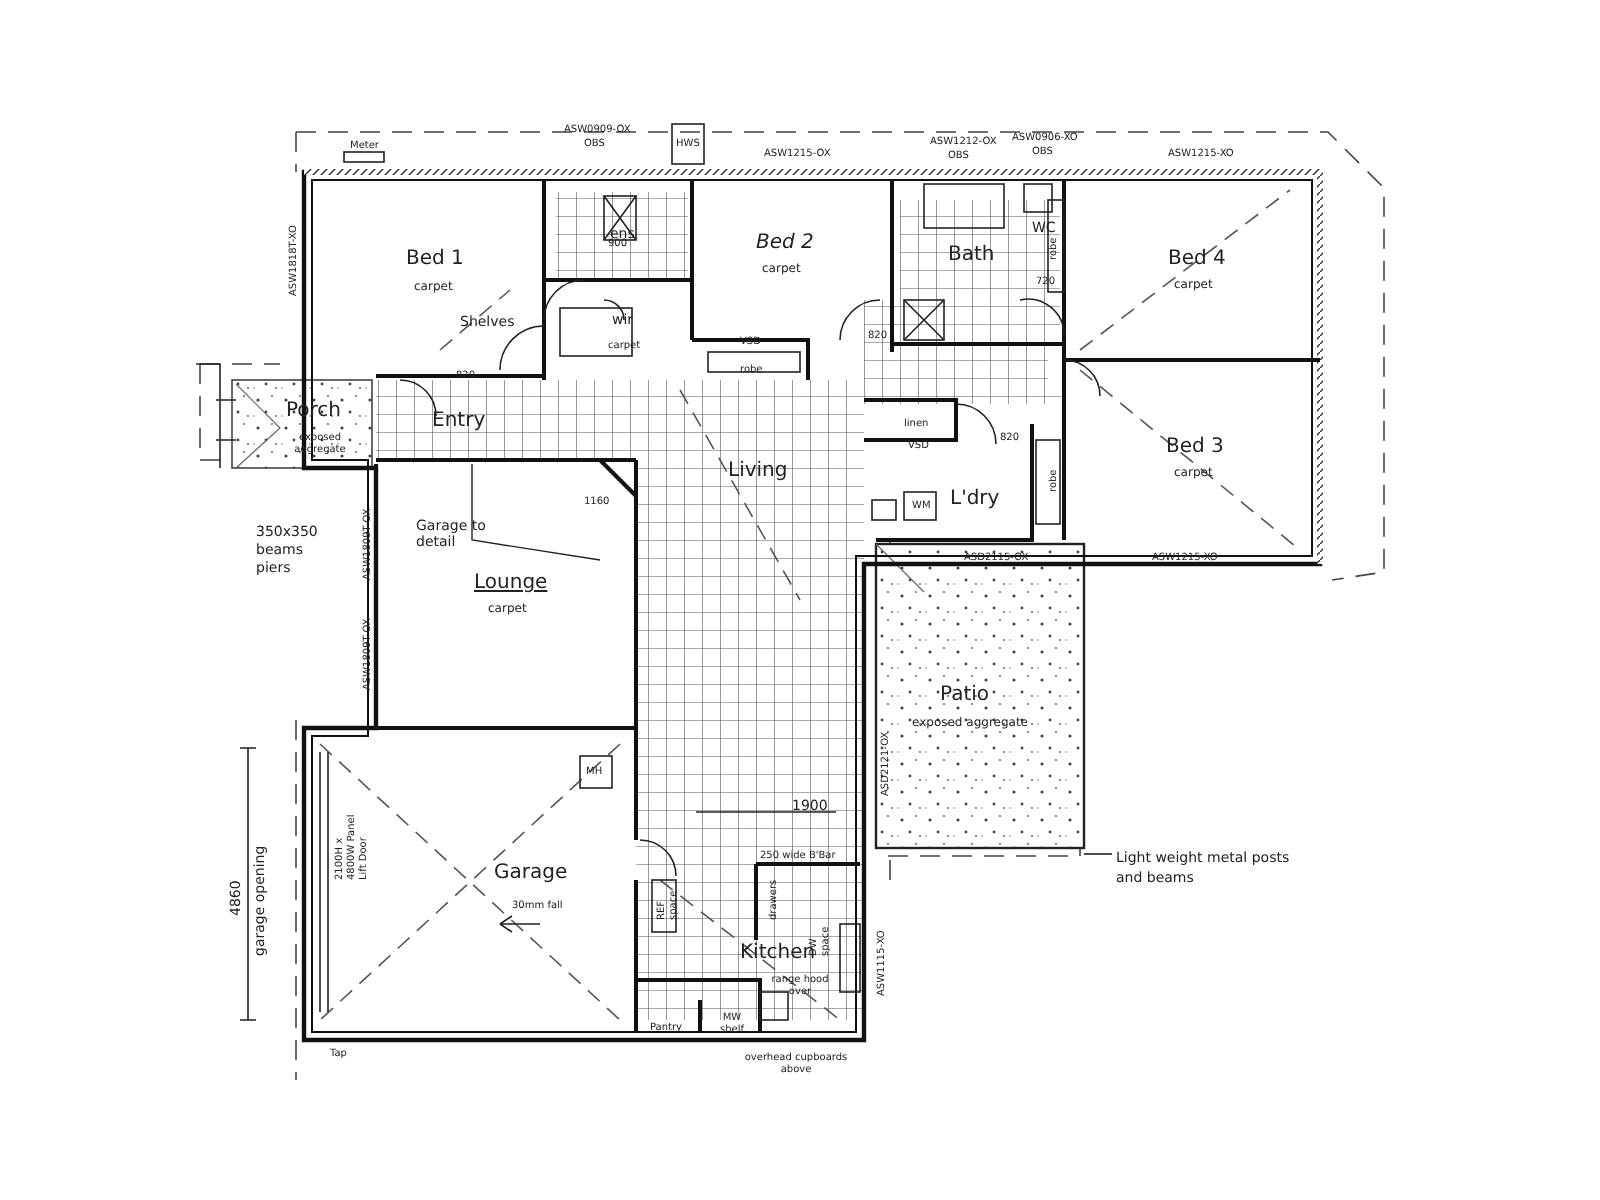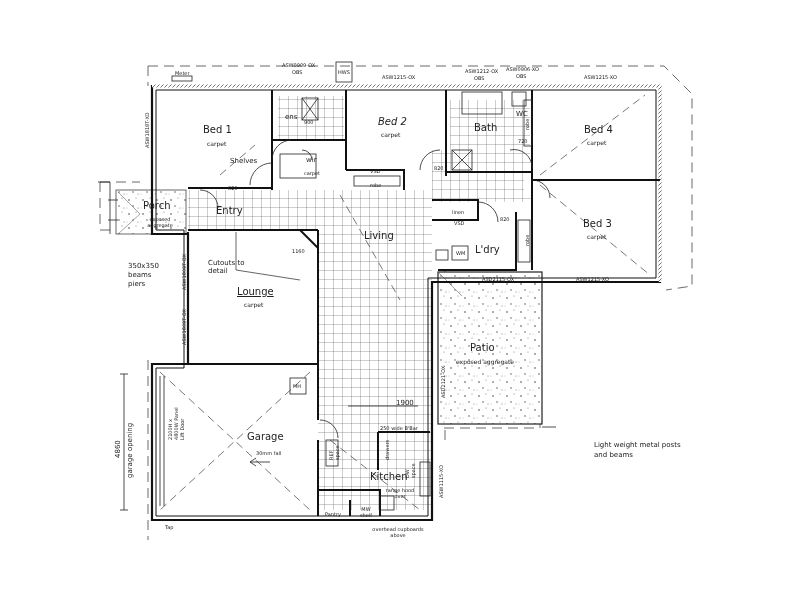--- a/index.html
+++ b/index.html
@@ -140,21 +140,21 @@
     <path d="M348 406 H418"></path>
     <path d="M108 200 H118 M108 220 H118 M98 182 H110 V234"></path>
   </g>
 
   <path d="M542 427 H556" stroke="#222" stroke-width="0.8"></path>
 </svg>
 
 <div class="lbl room" style="left:203px;top:124px;">Bed 1</div>
 <div class="lbl sub" style="left:207px;top:140px;">carpet</div>
 <div class="lbl note" style="left:230px;top:157px;">Shelves</div>
-<div class="lbl note" style="left:285px;top:113px;">ens</div>
+<div class="lbl note" style="left:305px;top:113px;">ens</div>
 <div class="lbl note" style="left:306px;top:156px;">wir</div>
 <div class="lbl tiny" style="left:304px;top:170px;">carpet</div>
 <div class="lbl room" style="left:378px;top:116px;font-style:italic;">Bed 2</div>
 <div class="lbl sub" style="left:381px;top:131px;">carpet</div>
 <div class="lbl room" style="left:474px;top:122px;">Bath</div>
 <div class="lbl note" style="left:516px;top:110px;">WC</div>
 <div class="lbl room" style="left:584px;top:124px;">Bed 4</div>
 <div class="lbl sub" style="left:587px;top:139px;">carpet</div>
 <div class="lbl room" style="left:583px;top:218px;">Bed 3</div>
 <div class="lbl sub" style="left:587px;top:233px;">carpet</div>
@@ -211,15 +211,15 @@
 <div class="lbl tiny" style="left:228px;top:185px;">820</div>
 <div class="lbl tiny" style="left:434px;top:165px;">820</div>
 <div class="lbl tiny" style="left:500px;top:216px;">820</div>
 <div class="lbl tiny" style="left:518px;top:138px;">720</div>
 <div class="lbl tiny" style="left:304px;top:119px;">900</div>
 <div class="lbl tiny" style="left:292px;top:248px;">1160</div>
 <div class="lbl note" style="left:396px;top:399px;">1900</div>
 <div class="lbl note vert" style="left:114px;top:458px;">4860</div>
 <div class="lbl note vert" style="left:126px;top:478px;">garage opening</div>
 
-<div class="lbl note" style="left:208px;top:259px;width:40px;white-space:normal;line-height:8px;">Cutouts to detail</div>
+<div class="lbl note" style="left:208px;top:259px;width:40px;white-space:normal;line-height:8px;">Garage to detail</div>
 <div class="lbl note" style="left:128px;top:262px;width:40px;white-space:normal;line-height:9px;">350x350 beams piers</div>
-<div class="lbl note" style="left:558px;top:440px;width:90px;white-space:normal;line-height:10px;margin-left:36px;">Light weight metal posts and beams</div>
+<div class="lbl note" style="left:558px;top:424px;width:90px;white-space:normal;line-height:10px;">Light weight metal posts and beams</div>
 
 </body></html>

